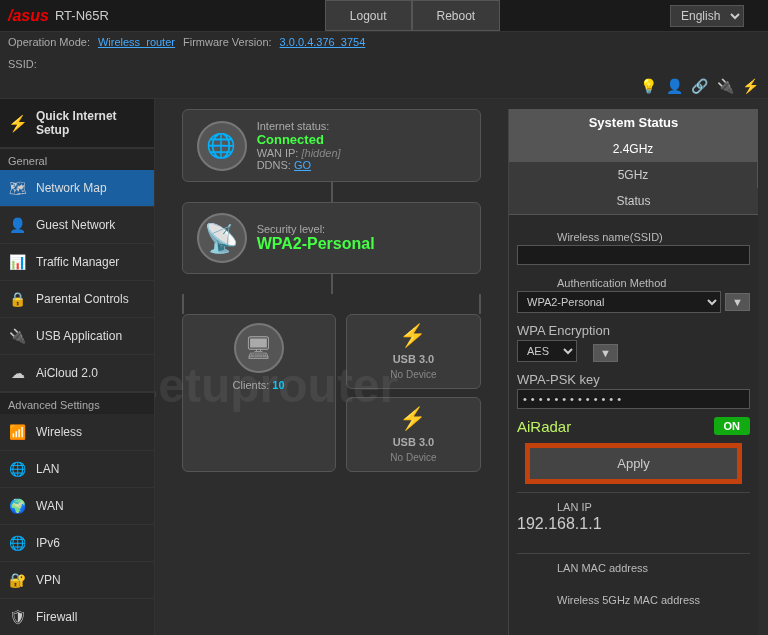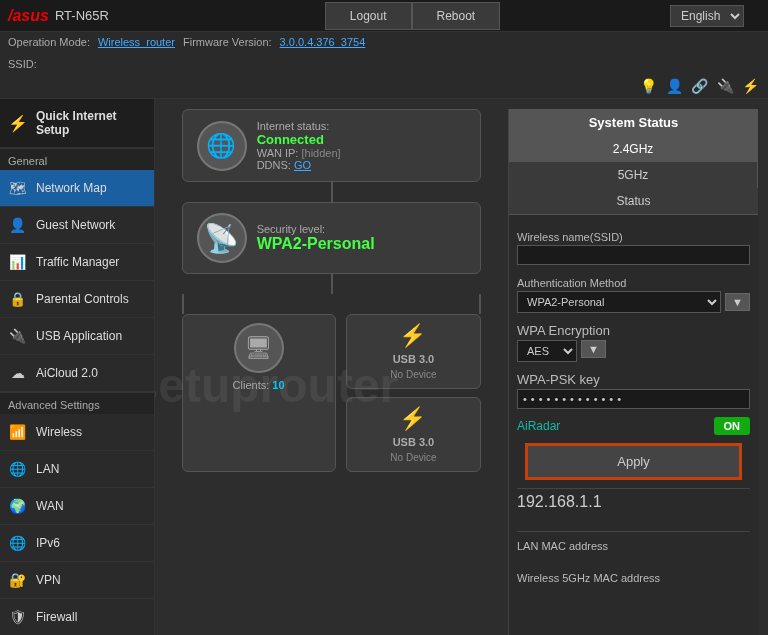--- a/index.html
+++ b/index.html
@@ -1,19 +1,19 @@
 <!DOCTYPE html>
 <html><head>
   <meta charset="utf-8">
   <style>
     * { margin: 0; padding: 0; box-sizing: border-box; }
     body { width: 768px; height: 635px; overflow: hidden; font-family: Arial, sans-serif; background: #1a1a1a; color: #ccc; font-size: 12px; }
 
     
-    #top-bar { display: flex; align-items: center; height: 32px; background: #1a1a1a; border-bottom: 1px solid #333; }
+    #top-bar { display: flex; height: 32px; background: #1a1a1a; border-bottom: 1px solid #333; }
     #logo-area { display: flex; align-items: center; width: 155px; padding: 0 8px; }
     #logo-asus { color: #e00; font-weight: bold; font-size: 16px; font-style: italic; }
     #logo-model { color: #ccc; font-size: 13px; margin-left: 6px; }
     #top-nav { display: flex; flex: 1; justify-content: center; gap: 0; }
     .top-nav-btn { background: #3a3a3a; color: #ccc; border: 1px solid #555; padding: 6px 24px; cursor: pointer; font-size: 12px; }
     #lang-area { display: flex; align-items: center; margin-left: auto; margin-right: 24px; }
     #lang-select { background: #3a3a3a; color: #ccc; border: 1px solid #555; padding: 2px 6px; font-size: 12px; }
 
     
     #info-bar { background: #2a2a2a; padding: 4px 8px; font-size: 11px; color: #aaa; border-bottom: 1px solid #333; display: flex; align-items: center; gap: 8px; flex-wrap: wrap; }
@@ -72,33 +72,33 @@
     .usb-sub-label { color: #888; font-size: 10px; }
 
     
     #system-status { width: 250px; background: #2a2a2a; border-left: 1px solid #444; display: flex; flex-direction: column; flex-shrink: 0; }
     #system-status-header { background: #555; color: #fff; text-align: center; padding: 6px; font-size: 13px; font-weight: bold; }
     #status-tabs { display: flex; background: #3a3a3a; border-bottom: 1px solid #555; flex-direction: column; }
     .status-tab { flex: 1; text-align: center; padding: 6px 4px; cursor: pointer; font-size: 12px; color: #ccc; border-right: 1px solid #555; }
     .status-tab:last-child { border-right: none; }
     .status-tab.active { background: #555; color: #fff; }
     #status-content { flex: 1; overflow-y: auto; padding: 8px; }
-    .status-field-label { color: #bbb; font-size: 11px; margin-top: 8px; margin-bottom: 2px; }
+    .status-field-label { color: #bbb; font-size: 11px; margin-top: 8px; margin-bottom: 2px; margin-left: 40px; }
     .status-field-input { width: 100%; background: #1a1a1a; border: 1px solid #555; color: #ccc; padding: 3px 5px; font-size: 11px; margin-bottom: 4px; }
     .status-field-select-row { display: flex; align-items: center; gap: 4px; }
     .status-field-select { flex: 1; background: #1a1a1a; border: 1px solid #555; color: #ccc; padding: 3px 5px; font-size: 11px; }
     .status-field-select-arrow { background: #555; border: 1px solid #666; color: #ccc; padding: 2px 6px; font-size: 11px; cursor: pointer; }
     .status-small-label { color: #bbb; font-size: 13px; margin-top: 10px; margin-bottom: 2px; }
-    .status-small-row { display: flex; align-items: flex-start; gap: 4px; }
+    .status-small-row { display: flex; align-items: flex-end; gap: 16px; }
     .status-small-select { background: #1a1a1a; border: 1px solid #555; color: #ccc; padding: 3px 5px; font-size: 11px; width: 60px; }
     .status-psk-input { width: 100%; background: #1a1a1a; border: 1px solid #555; color: #ccc; padding: 3px 5px; font-size: 11px; letter-spacing: 4px; }
     .airadar-row { display: flex; align-items: center; margin-top: 8px; margin-bottom: 8px; }
-    .airadar-label { flex: 1; color: #14b8a6; font-size: 12px; }
+    .airadar-label { flex: 1; color: #bef264; font-size: 15px; }
     .toggle-on { background: #1a1; color: #fff; padding: 3px 10px; border-radius: 3px; font-size: 11px; font-weight: bold; cursor: pointer; }
-    #apply-btn { display: block; width: calc(100% - 16px); margin: 0 8px 8px 8px; background: #444; color: #ccc; border: 3px solid #c2410c; padding: 8px; cursor: pointer; font-size: 13px; text-align: center; }
+    #apply-btn { display: block; width: calc(100% - 16px); margin: 0 8px 8px 8px; background: #444; color: #ccc; border: 5px solid #c2410c; padding: 8px; cursor: pointer; font-size: 13px; text-align: center; }
     .status-divider { border: none; border-top: 1px solid #444; margin: 4px 0; }
     .lan-ip-value { color: #ccc; font-size: 16px; margin-bottom: 20px; }
 
     
     #watermark { position: absolute; top: 50%; left: 30%; transform: translate(-50%, -50%); color: rgba(150,150,150,0.15); font-size: 48px; font-weight: bold; pointer-events: none; white-space: nowrap; z-index: 10; }
   </style>
 </head>
 <body>
 
 <div id="top-bar">
@@ -202,21 +202,21 @@
       <div id="network-diagram" style="position:relative;">
         <div id="watermark">setuprouter</div>
 
         <div class="net-box">
           <div class="net-box-icon">🌐</div>
           <div class="net-box-info">
             <div class="net-box-title">Internet status:</div>
             <div class="net-box-value">Connected</div>
             <div class="net-box-sub">
               <span>WAN IP:</span>
-              <span style="color:#888; "> [hidden]</span>
+              <span style="color:#888; font-style:italic;"> [hidden]</span>
             </div>
             <div class="net-box-sub">
               <span>DDNS:</span>
               <a class="net-box-link">GO</a>
             </div>
           </div>
         </div>
 
         <div class="connector"></div>
 
@@ -295,20 +295,21 @@
 
           <div class="airadar-row">
             <span class="airadar-label">AiRadar</span>
             <span class="toggle-on">ON</span>
           </div>
 
           <button id="apply-btn">Apply</button>
 
           <hr class="status-divider">
 
+          <div class="status-field-label">LAN IP</div>
           <div class="lan-ip-value">192.168.1.1</div>
 
           <div class="lan-ip-value"></div>
 
           <hr class="status-divider">
 
           <div class="status-field-label">LAN MAC address</div>
           <div class="lan-ip-value"></div>
 
           <div class="status-field-label">Wireless 5GHz MAC address</div>

